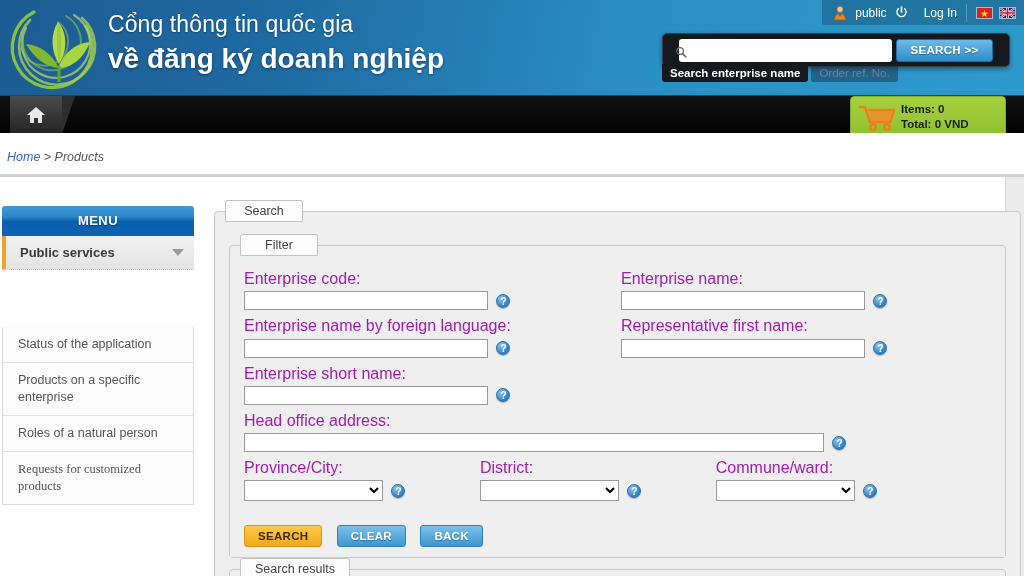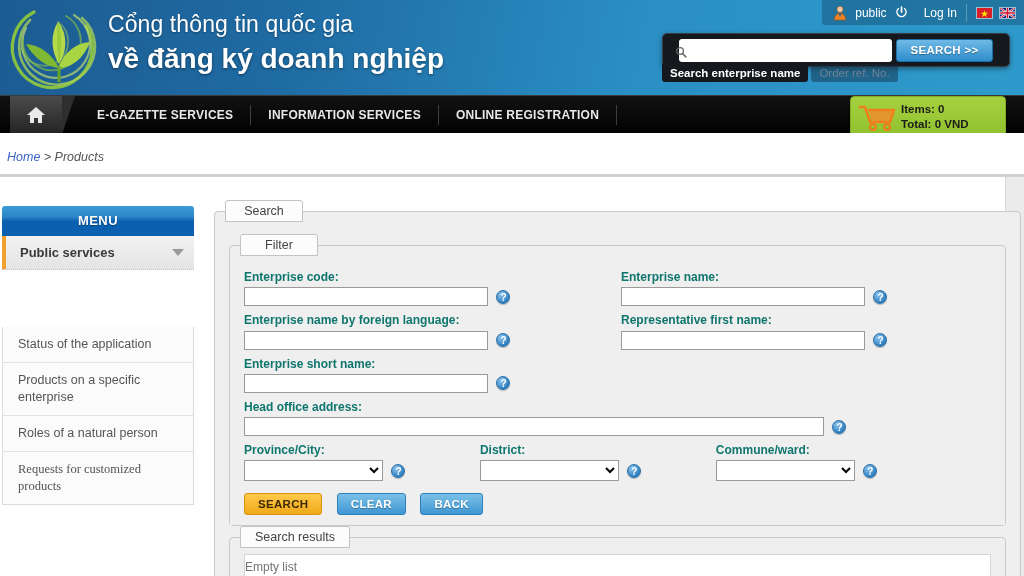--- a/index.html
+++ b/index.html
@@ -170,21 +170,21 @@
     display:inline-block; min-width:78px; text-align:center;
     background:#fcfcfc; border:1px solid #c2c2c2; border-radius:3px 3px 0 0;
     padding:3px 14px; font-size:12.5px; color:#444;
   }
   .fs-outer { padding:12px 14px 14px 14px; }
   .fs-inner { padding:14px 14px 10px 14px; background:#efefef; }
 
   .row { display:flex; }
   .col-l { width:370px; }
   .col-r { width:370px; margin-left:7px; }
-  .flabel { font-size:12px; color:#0f766e; margin-bottom:3px; display:block;font-weight:bold; }
+  .flabel { font-size:16px; color:#a21caf; margin-bottom:3px; display:block; }
   .finput {
     width:244px; height:19px; border:1px solid #9a9a9a; background:#fff;
     font-size:12px; padding:0 4px; font-family:"Liberation Sans", sans-serif;
     outline:none; vertical-align:middle;
   }
   .finput.addr { width:580px; }
   .help {
     display:inline-block; width:14px; height:14px; border-radius:50%;
     background:radial-gradient(circle at 35% 30%,#8fc6ef,#2e7fc0 70%);
     border:1px solid #2a6fa8; color:#fff; font-size:10px; line-height:13px;
@@ -193,21 +193,21 @@
   }
   .fld-line { margin-bottom:7px; white-space:nowrap; }
   .fsel {
     width:139px; height:21px; border:1px solid #9a9a9a; background:#fff;
     font-size:12px; font-family:"Liberation Sans", sans-serif; vertical-align:middle;
   }
   .sel-col { display:inline-block; }
   .sel-gap1 { margin-left:70px; }
   .sel-gap2 { margin-left:70px; }
 
-  .btnrow { margin-top:12px; }
+  .btnrow { margin-top:24px; }
   .btn {
     height:22px; padding:0 13px; border-radius:3px; font-size:11.5px; font-weight:bold;
     font-family:"Liberation Sans", sans-serif; cursor:pointer; margin-right:10px;
     letter-spacing:.3px;
   }
   .btn-search { background:linear-gradient(#ffc94a,#f0a91a); border:1px solid #d99410; color:#3d2b00; }
   .btn-blue { background:linear-gradient(#7cc1e8,#3e96d2); border:1px solid #2e80ba; color:#fff; text-shadow:0 1px 1px rgba(0,0,0,.3); }
 
   .results-fs { margin-top:12px; }
   .emptylist {
@@ -286,25 +286,20 @@
     <div class="stab inactive">Order ref. No.</div>
   </div>
 </div>
 
 <div class="nav">
   <div class="homebtn">
     <svg width="20" height="18" viewBox="0 0 20 18">
       <path d="M10 1 L19 9 L16 9 L16 17 L12 17 L12 12 L8 12 L8 17 L4 17 L4 9 L1 9 Z" fill="#e9e9e9"></path>
     </svg>
   </div>
-  <div class="navitems">
-    <div class="navitem">E-GAZETTE SERVICES</div>
-    <div class="navitem">INFORMATION SERVICES</div>
-    <div class="navitem">ONLINE REGISTRATION</div>
-  </div>
 </div>
 
 <div class="cart">
   <svg width="40" height="30" viewBox="0 0 40 30">
     <path d="M2 5 L8 5 L13 20 L33 20 L37 8 L11 8" stroke="#ef7f1a" stroke-width="2.6" fill="none" stroke-linejoin="round"></path>
     <path d="M12 9 L35.5 9 L32.3 19 L14.6 19 Z" fill="#f08b2c" opacity=".85"></path>
     <circle cx="16" cy="25" r="2.8" stroke="#ef7f1a" stroke-width="2.2" fill="none"></circle>
     <circle cx="30" cy="25" r="2.8" stroke="#ef7f1a" stroke-width="2.2" fill="none"></circle>
   </svg>
   <div class="cart-txt">

